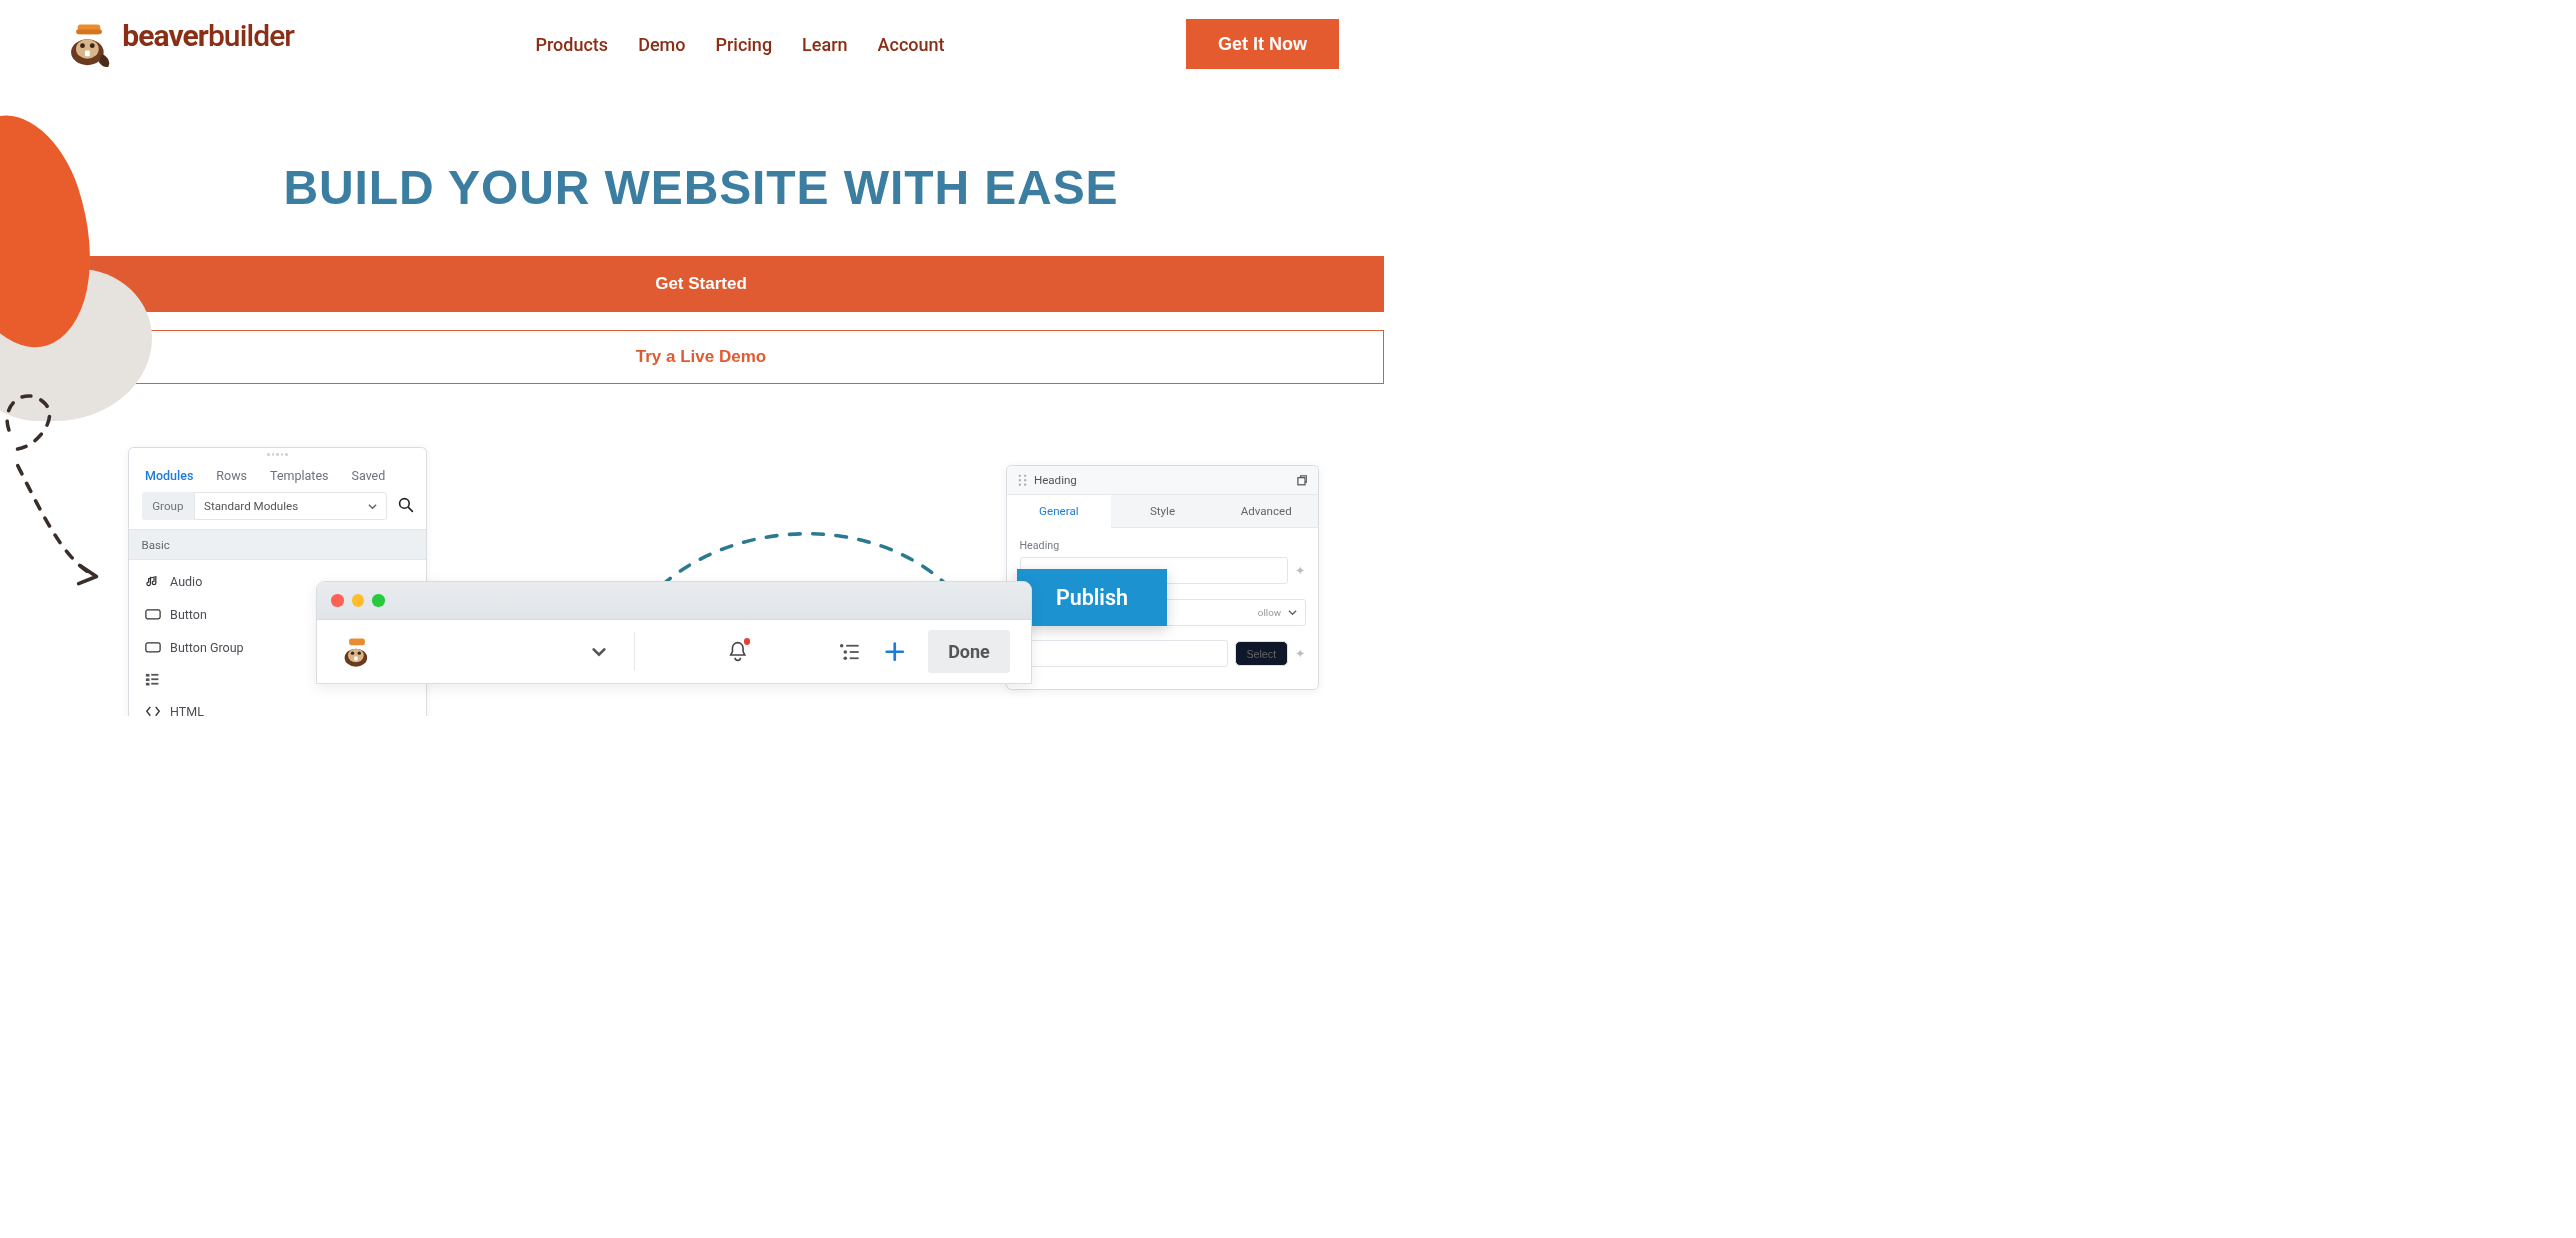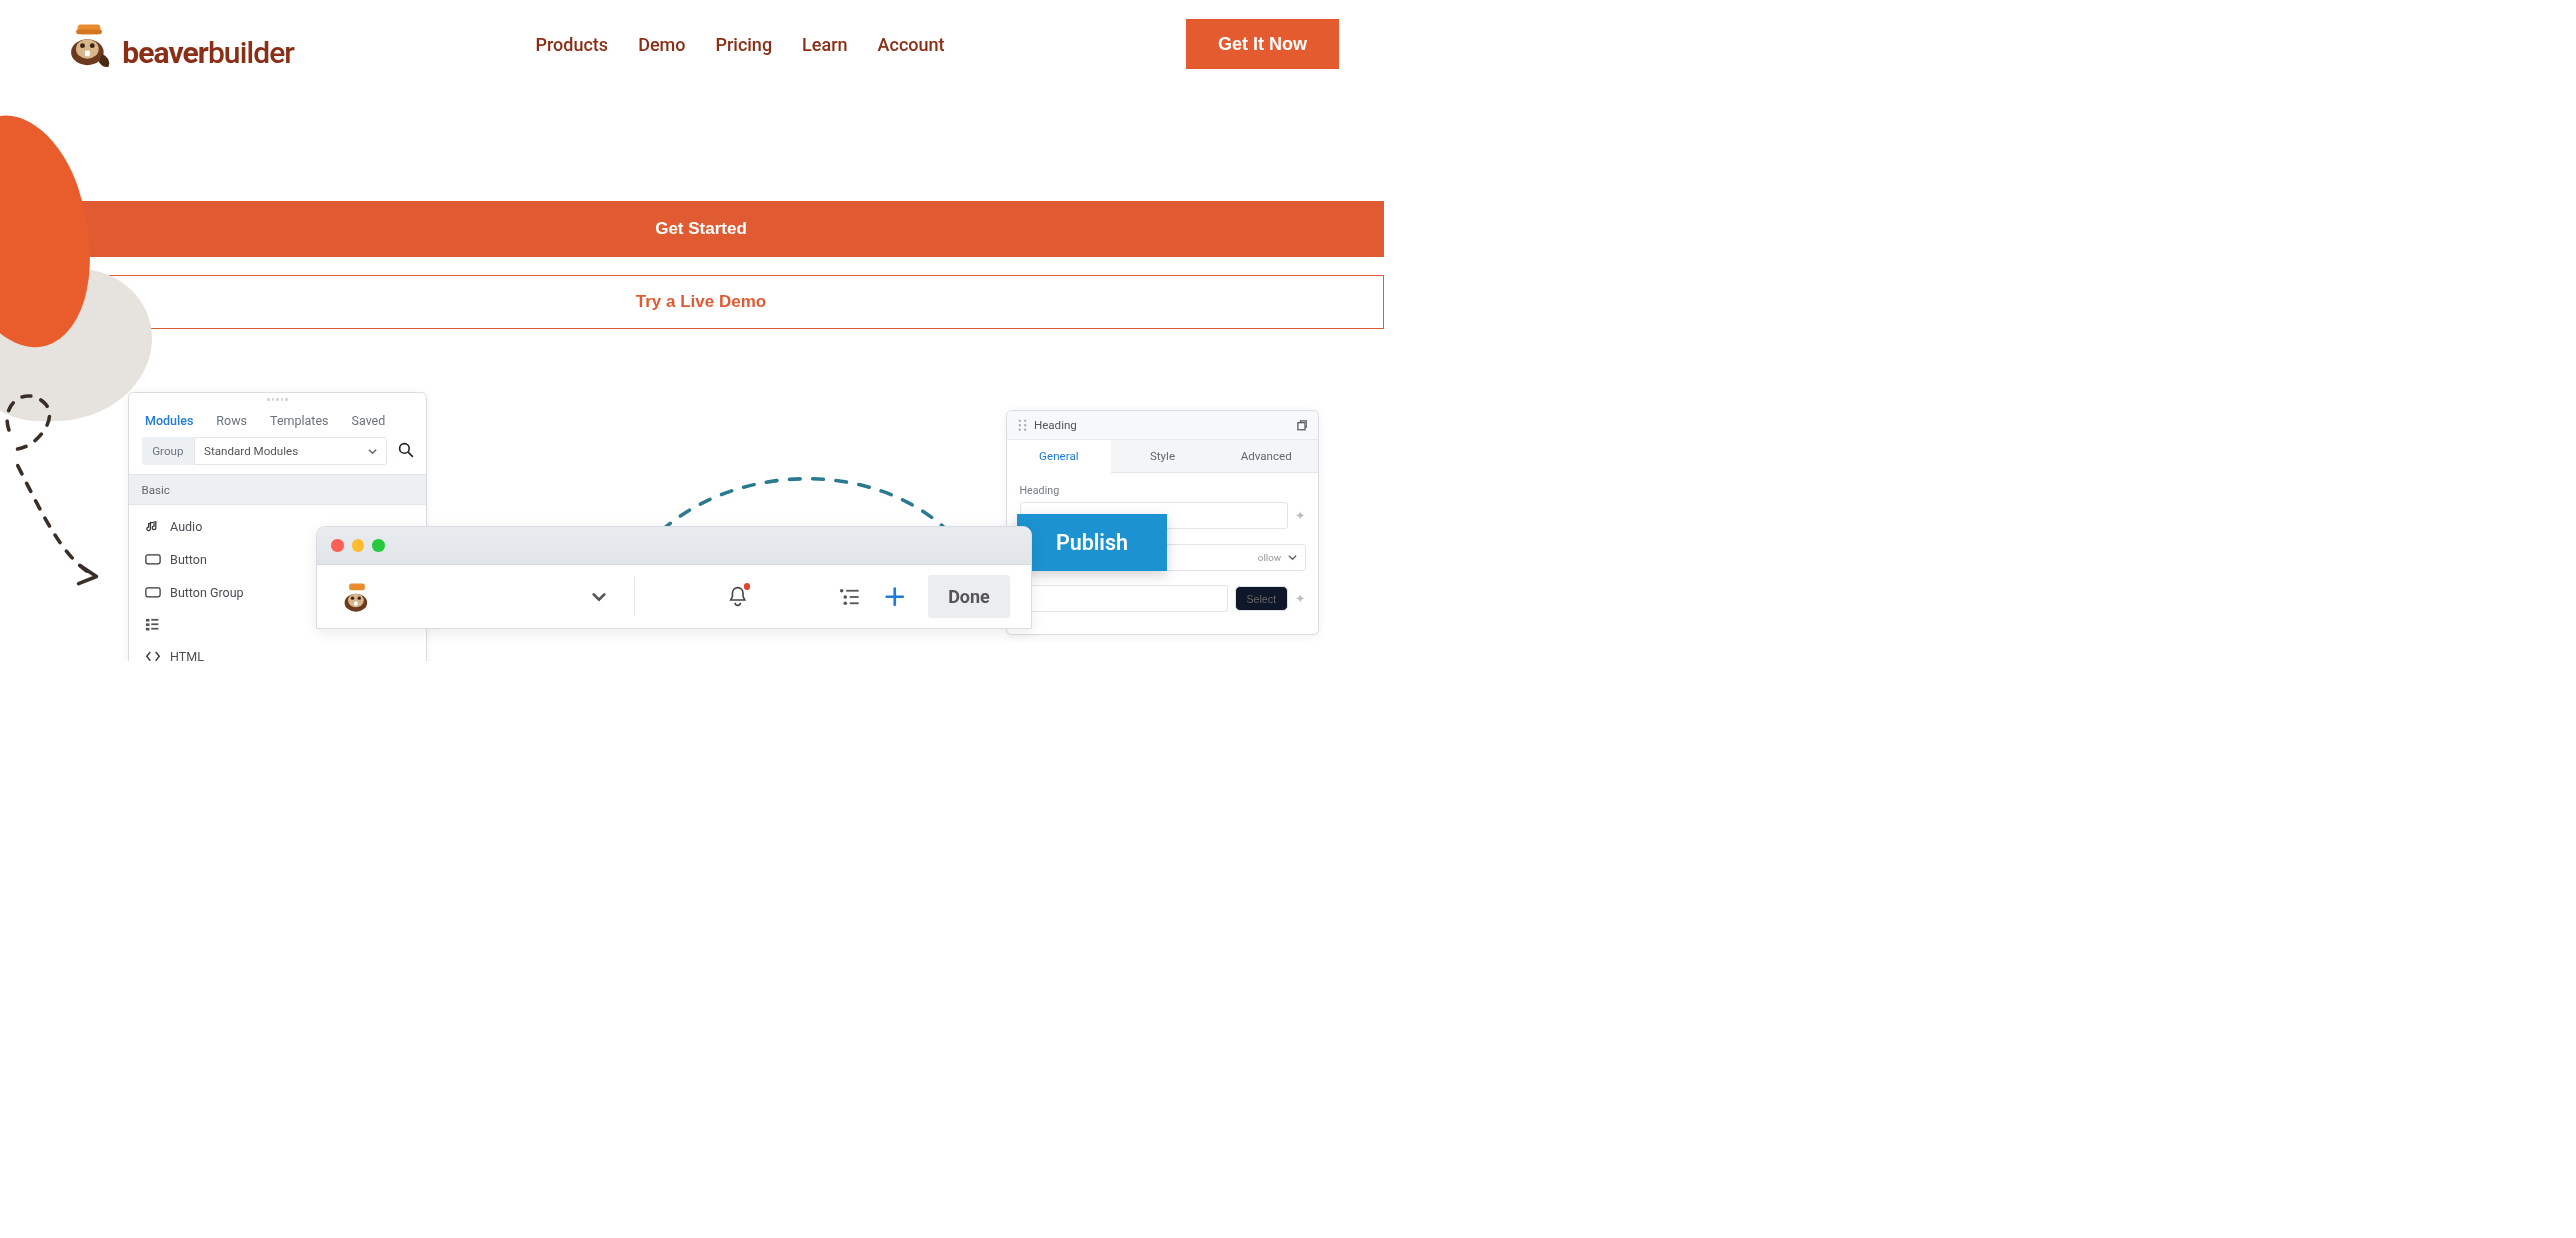--- a/index.html
+++ b/index.html
@@ -12,21 +12,21 @@
     position: relative;
   }
 
   
   .header {
     display: flex;
     align-items: center;
     justify-content: space-between;
     padding: 18px 63px 9px 63px;
   }
-  .logo { display: flex; align-items: flex-end; gap: 7.2px; }
+  .logo { display: flex; align-items: flex-start; gap: 7.2px; }
   .logo-text { font-size: 30px; font-weight: 500; letter-spacing: -0.9px; color: #8a2e16; }
   .logo-text .bold { font-weight: 700; }
   .nav { display: flex; gap: 30px; }
   .nav a { text-decoration: none; color: #8a2e16; font-size: 18px; font-weight: 500; }
   .cta-btn {
     background: #e35b2e; color: #fff; padding: 14.3px 32px;
     font-size: 18px; font-weight: 700; border: none; cursor: pointer;
   }
 
   
@@ -212,20 +212,21 @@
     <a>Demo</a>
     <a>Pricing</a>
     <a>Learn</a>
     <a>Account</a>
   </nav>
 
   <button class="cta-btn">Get It Now</button>
 </header>
 
 <section class="hero">
+  <h1>BUILD YOUR WEBSITE WITH EASE</h1>
   <div class="hero-actions">
     <button class="btn-primary">Get Started</button>
     <button class="btn-outline">Try a Live Demo</button>
   </div>
 </section>
 
 <div class="showcase">
 
   <svg style="position:absolute;left:421px;top:18px" width="465" height="215" viewBox="0 0 520 240">
     <path d="M80 220 C 130 60, 370 30, 470 150" fill="none" stroke="#2c7a92" stroke-width="4" stroke-dasharray="12 14" stroke-linecap="round"></path>

